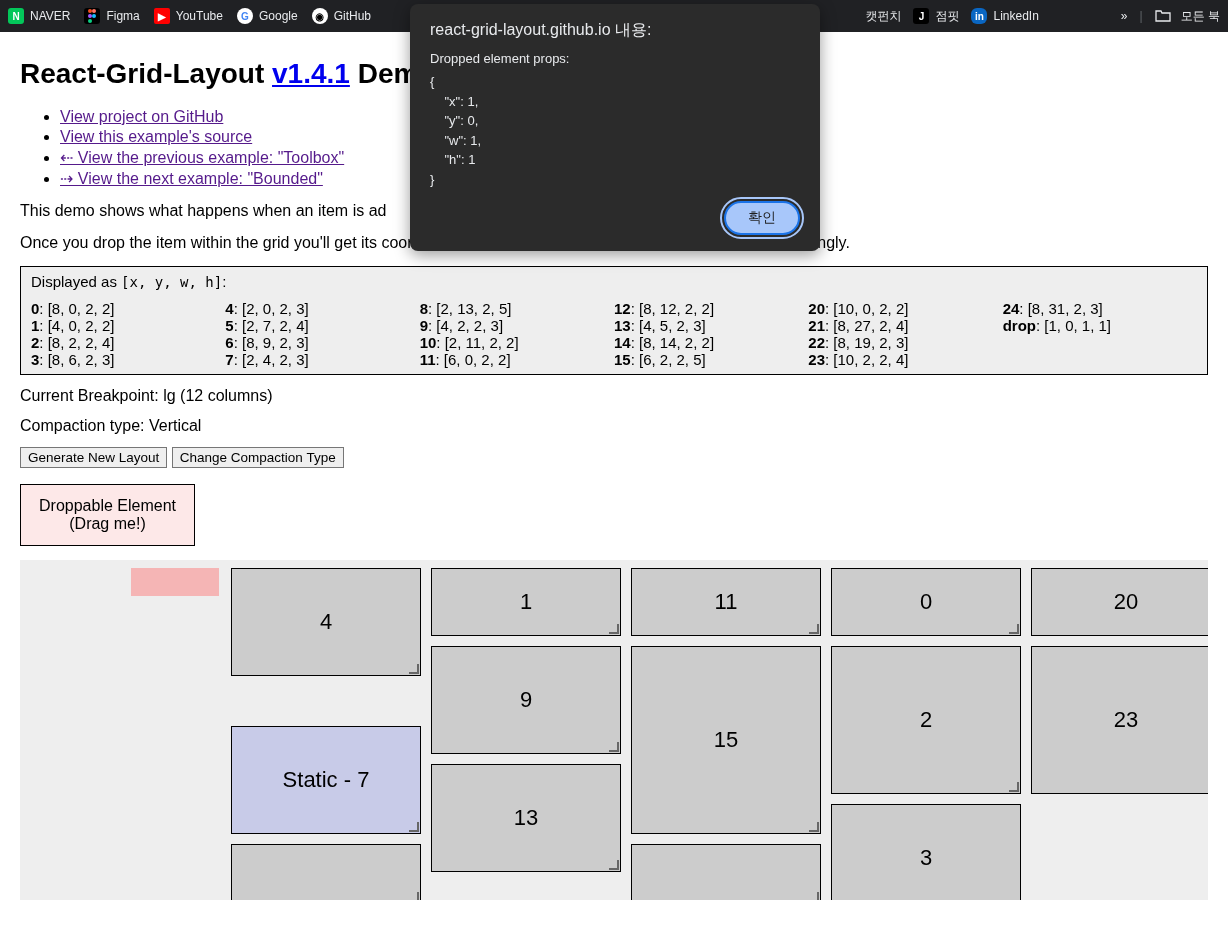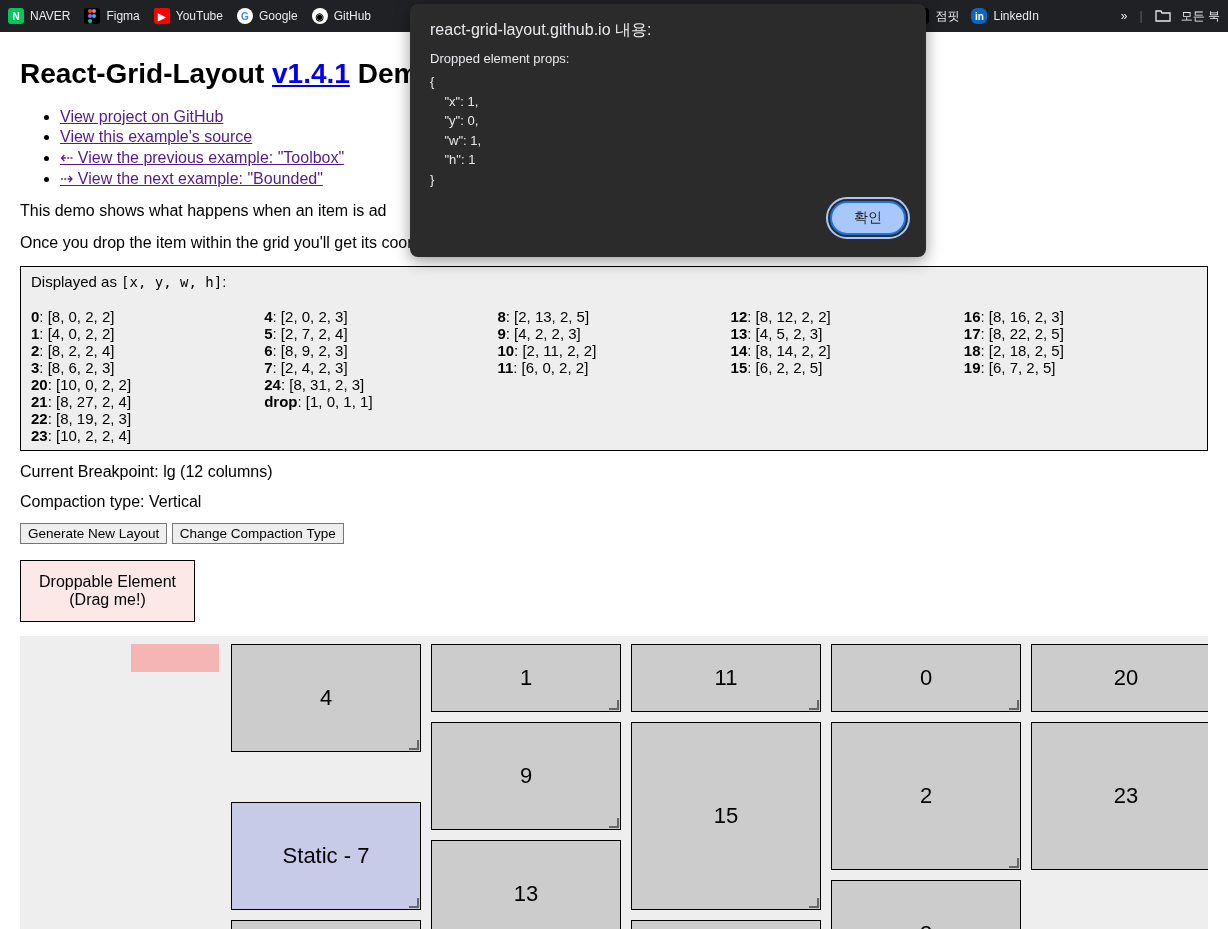--- a/index.html
+++ b/index.html
@@ -24,43 +24,43 @@
 .page { padding: 8px 20px; }
 h1 { font-size: 28px; font-weight: bold; margin: 18px 0; }
 h1 a { color: #0000ee; }
 ul { margin: 12px 0; padding-left: 40px; }
 ul li { margin: 2px 0; }
 ul a { color: #551a8b; text-decoration: underline; }
 .para { margin: 14px 0; }
 
 
 .layout-box { border: 1px solid #000; background: #eee; padding: 6px 10px; margin: 8px 0; }
-.layout-header { font-size: 15px; margin-bottom: 18px; }
+.layout-header { font-size: 15px; margin-bottom: 10px; }
 .mono { font-family: monospace; font-size: 14px; }
-.layout-cols { display: grid; grid-template-columns: repeat(5, 1fr); gap: 0 0; }
+.layout-cols { display: grid; grid-template-columns: repeat(6, 1fr); gap: 0 0; }
 .layout-item { font-size: 15px; white-space: nowrap; }
 .layout-item b { font-weight: bold; }
 
 
 .status-line { margin: 12px 0; }
 .btn-row { margin: 4px 0; }
 .btn-row button { background: #efefef; border: 1px solid #767676; padding: 2px 7px; font-size: 13.5px; cursor: pointer; }
 
 
 .droppable { display: inline-block; background: #fde8e8; border: 1px solid #000; padding: 12px 18px; text-align: center; margin: 12px 0 8px; cursor: grab; }
 
 
 .grid-area { background: #eee; position: relative; height: 340px; overflow: hidden; margin-top: 6px; }
 .grid-item { position: absolute; background: #ccc; border: 1px solid #000; display: flex; align-items: center; justify-content: center; font-size: 22px; }
 .grid-item::after { content: ""; position: absolute; right: 1px; bottom: 1px; width: 8px; height: 8px; border-right: 2px solid #666; border-bottom: 2px solid #666; }
 .grid-item.static { background: #c8cbe8; }
 .placeholder { position: absolute; background: #f5b5b5; }
 
 
-.alert { position: fixed; top: 4px; left: 410px; width: 516px; background: #2b2b2b; color: #e8eaed; border-radius: 8px; padding: 16px 20px 22px; box-shadow: 0 4px 16px rgba(0,0,0,0.4); z-index: 1000; font-family: sans-serif; }
+.alert { position: fixed; top: 4px; left: 410px; width: 410px; background: #2b2b2b; color: #e8eaed; border-radius: 8px; padding: 16px 20px 16px; box-shadow: 0 4px 16px rgba(0,0,0,0.4); z-index: 1000; font-family: sans-serif; }
 .alert-title { font-size: 16px; margin-bottom: 10px; }
 .alert-msg { font-size: 13px; margin-bottom: 6px; }
 .alert-pre { font-size: 13px; white-space: pre; line-height: 1.5; }
 .alert-btns { display: flex; justify-content: flex-end; margin-top: 12px; }
 .alert-ok { background: #a8c7fa; color: #1f1f1f; border: 2px solid #1a73e8; border-radius: 20px; padding: 6px 22px; font-size: 14px; cursor: pointer; outline: 2px solid #a8c7fa; outline-offset: 2px; }
 </style>
 </head>
 <body>
 
 <div class="bookmarks-bar">
@@ -147,26 +147,20 @@
           <div class="layout-item"><b>8</b>: [2, 13, 2, 5]</div>
           <div class="layout-item"><b>9</b>: [4, 2, 2, 3]</div>
           <div class="layout-item"><b>10</b>: [2, 11, 2, 2]</div>
           <div class="layout-item"><b>11</b>: [6, 0, 2, 2]</div>
         </div>
         <div>
           <div class="layout-item"><b>12</b>: [8, 12, 2, 2]</div>
           <div class="layout-item"><b>13</b>: [4, 5, 2, 3]</div>
           <div class="layout-item"><b>14</b>: [8, 14, 2, 2]</div>
           <div class="layout-item"><b>15</b>: [6, 2, 2, 5]</div>
-        </div>
-        <div>
-          <div class="layout-item"><b>16</b>: [8, 16, 2, 3]</div>
-          <div class="layout-item"><b>17</b>: [8, 22, 2, 5]</div>
-          <div class="layout-item"><b>18</b>: [2, 18, 2, 5]</div>
-          <div class="layout-item"><b>19</b>: [6, 7, 2, 5]</div>
         </div>
         <div>
           <div class="layout-item"><b>20</b>: [10, 0, 2, 2]</div>
           <div class="layout-item"><b>21</b>: [8, 27, 2, 4]</div>
           <div class="layout-item"><b>22</b>: [8, 19, 2, 3]</div>
           <div class="layout-item"><b>23</b>: [10, 2, 2, 4]</div>
         </div>
         <div>
           <div class="layout-item"><b>24</b>: [8, 31, 2, 3]</div>
           <div class="layout-item"><b>drop</b>: [1, 0, 1, 1]</div>

